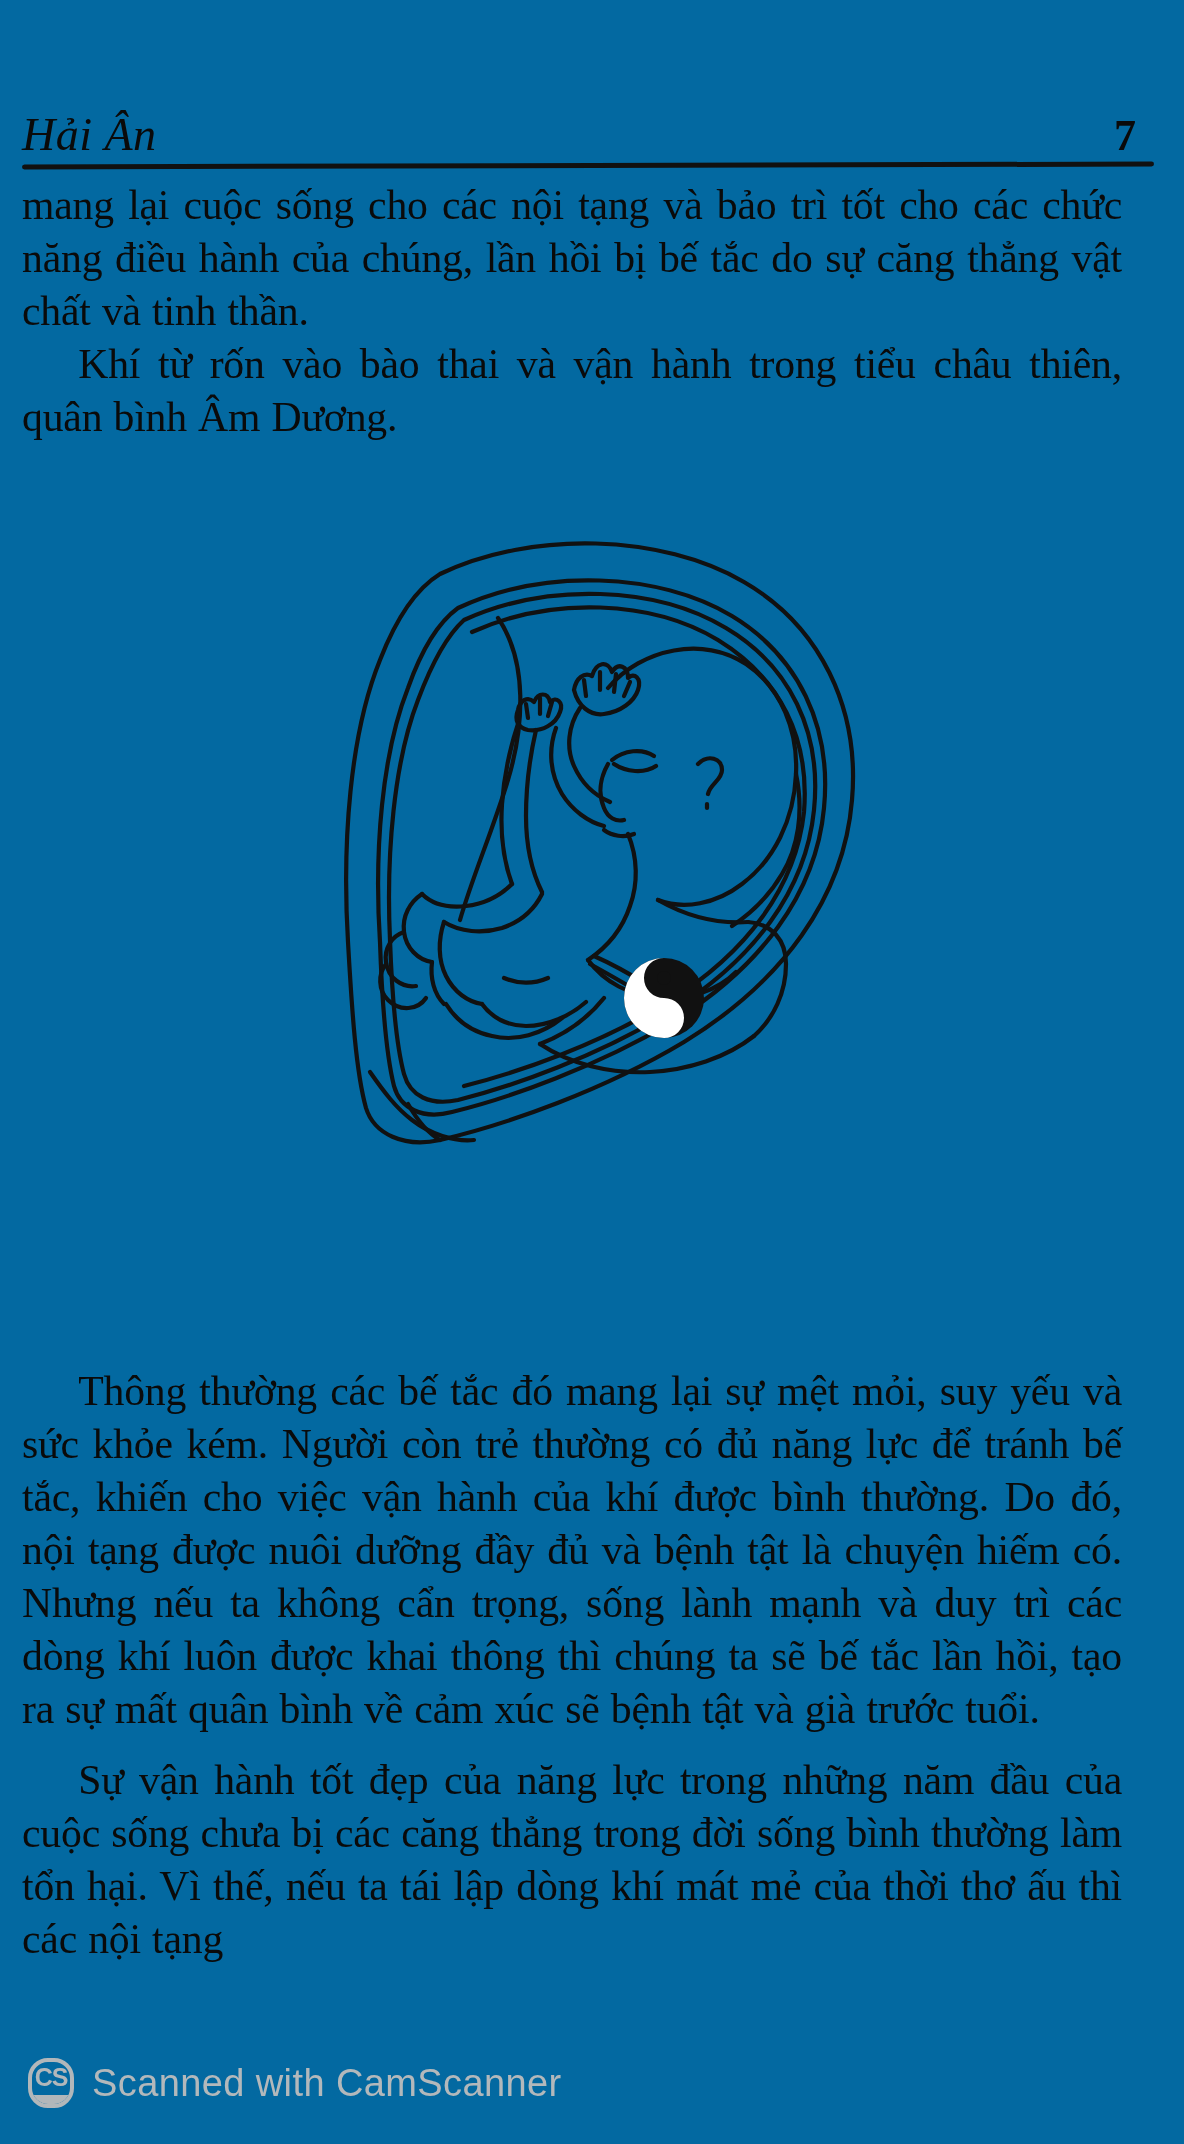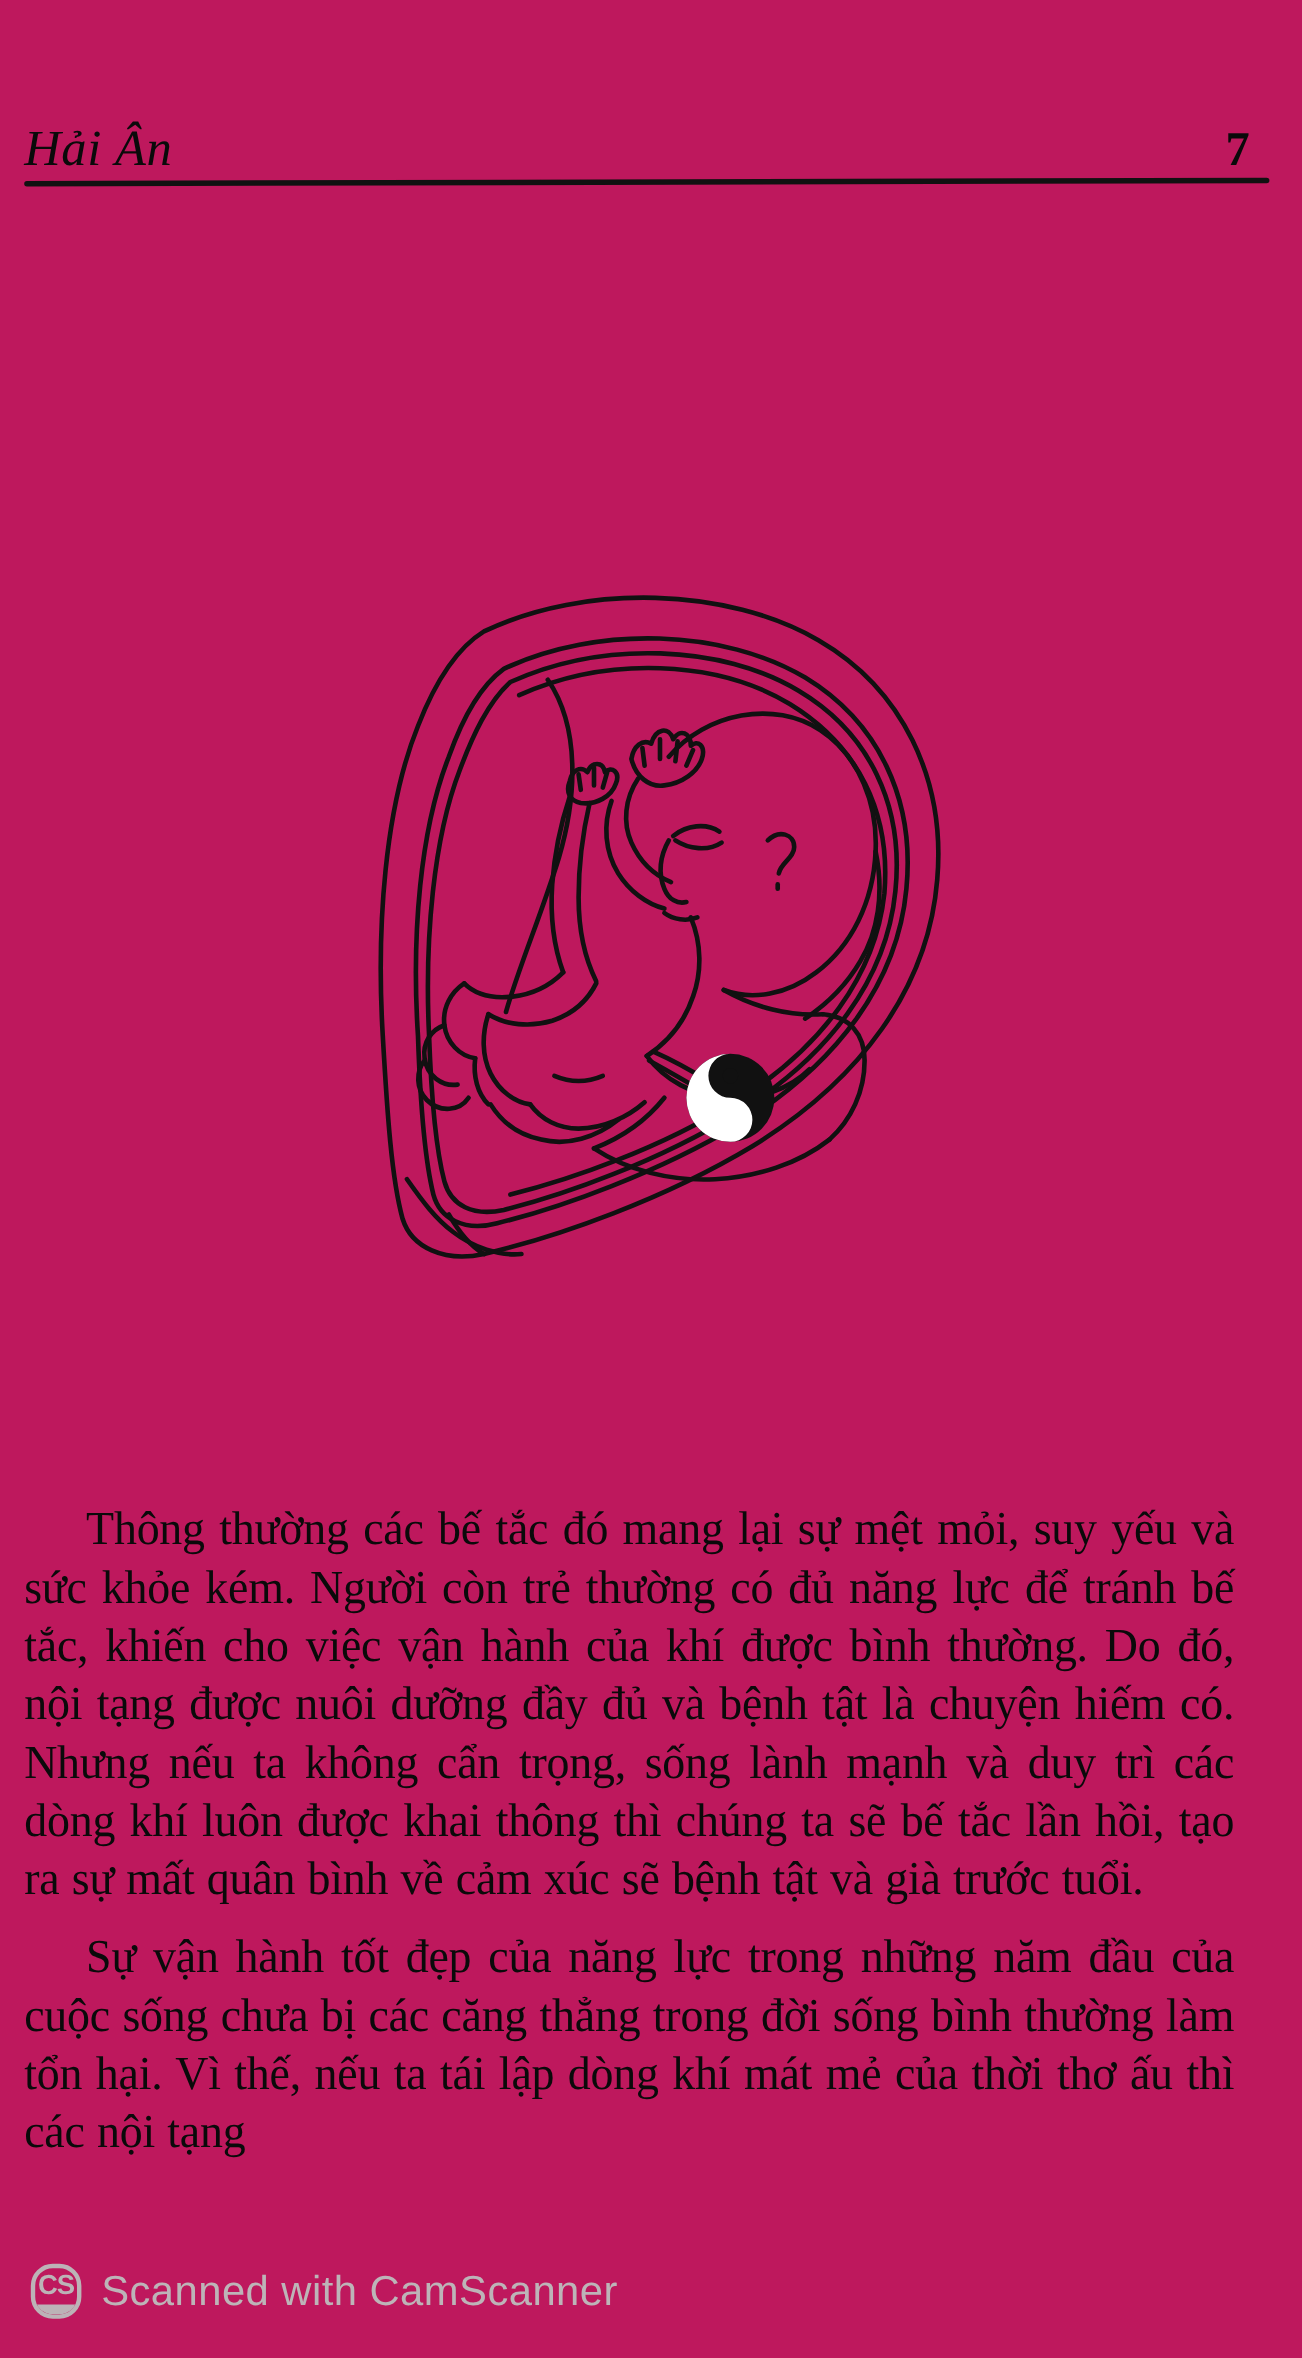--- a/index.html
+++ b/index.html
@@ -12,21 +12,21 @@
     height: 2144px;
     position: relative;
     overflow: hidden;
     font-family: "Liberation Serif", "DejaVu Serif", serif;
     color: #0a0a0a;
   }
 
   .page {
     position: absolute;
     inset: 0;
-    background: #be185d;
+    background: #0369a1;
   }
 
   
   .header {
     position: absolute;
     left: 22px;
     right: 30px;
     top: 96px;
     height: 70px;
   }
@@ -159,20 +159,24 @@
 <body>
 
 <div class="page">
 
   <div class="header">
     <div class="header-title">Hải Ân</div>
     <div class="header-pageno">7</div>
     <div class="header-rule"></div>
   </div>
 
+  <div class="body-col para-block-top">
+    <p class="para">mang lại cuộc sống cho các nội tạng và bảo trì tốt cho các chức năng điều hành của chúng, lần hồi bị bế tắc do sự căng thẳng vật chất và tinh thần.</p>
+    <p class="para indent">Khí từ rốn vào bào thai và vận hành trong tiểu châu thiên, quân bình Âm Dương.</p>
+  </div>
 
   <div class="figure">
     <svg width="560" height="660" viewBox="0 0 560 660">
       <g fill="none" stroke="#111111" stroke-width="4.2" stroke-linecap="round" stroke-linejoin="round">
 
         <path d="M128 62 C 220 18, 350 22, 432 70 C 508 114, 548 196, 540 288 C 532 386, 470 470, 372 530
                  C 292 578, 196 612, 128 628 C 92 636, 62 622, 54 596 C 44 560, 40 500, 36 430
                  C 30 330, 38 222, 68 148 C 82 112, 102 78, 128 62 Z"></path>
 
         <path d="M146 96 C 232 56, 346 60, 420 104 C 486 144, 520 214, 512 296 C 504 382, 448 456, 360 510

